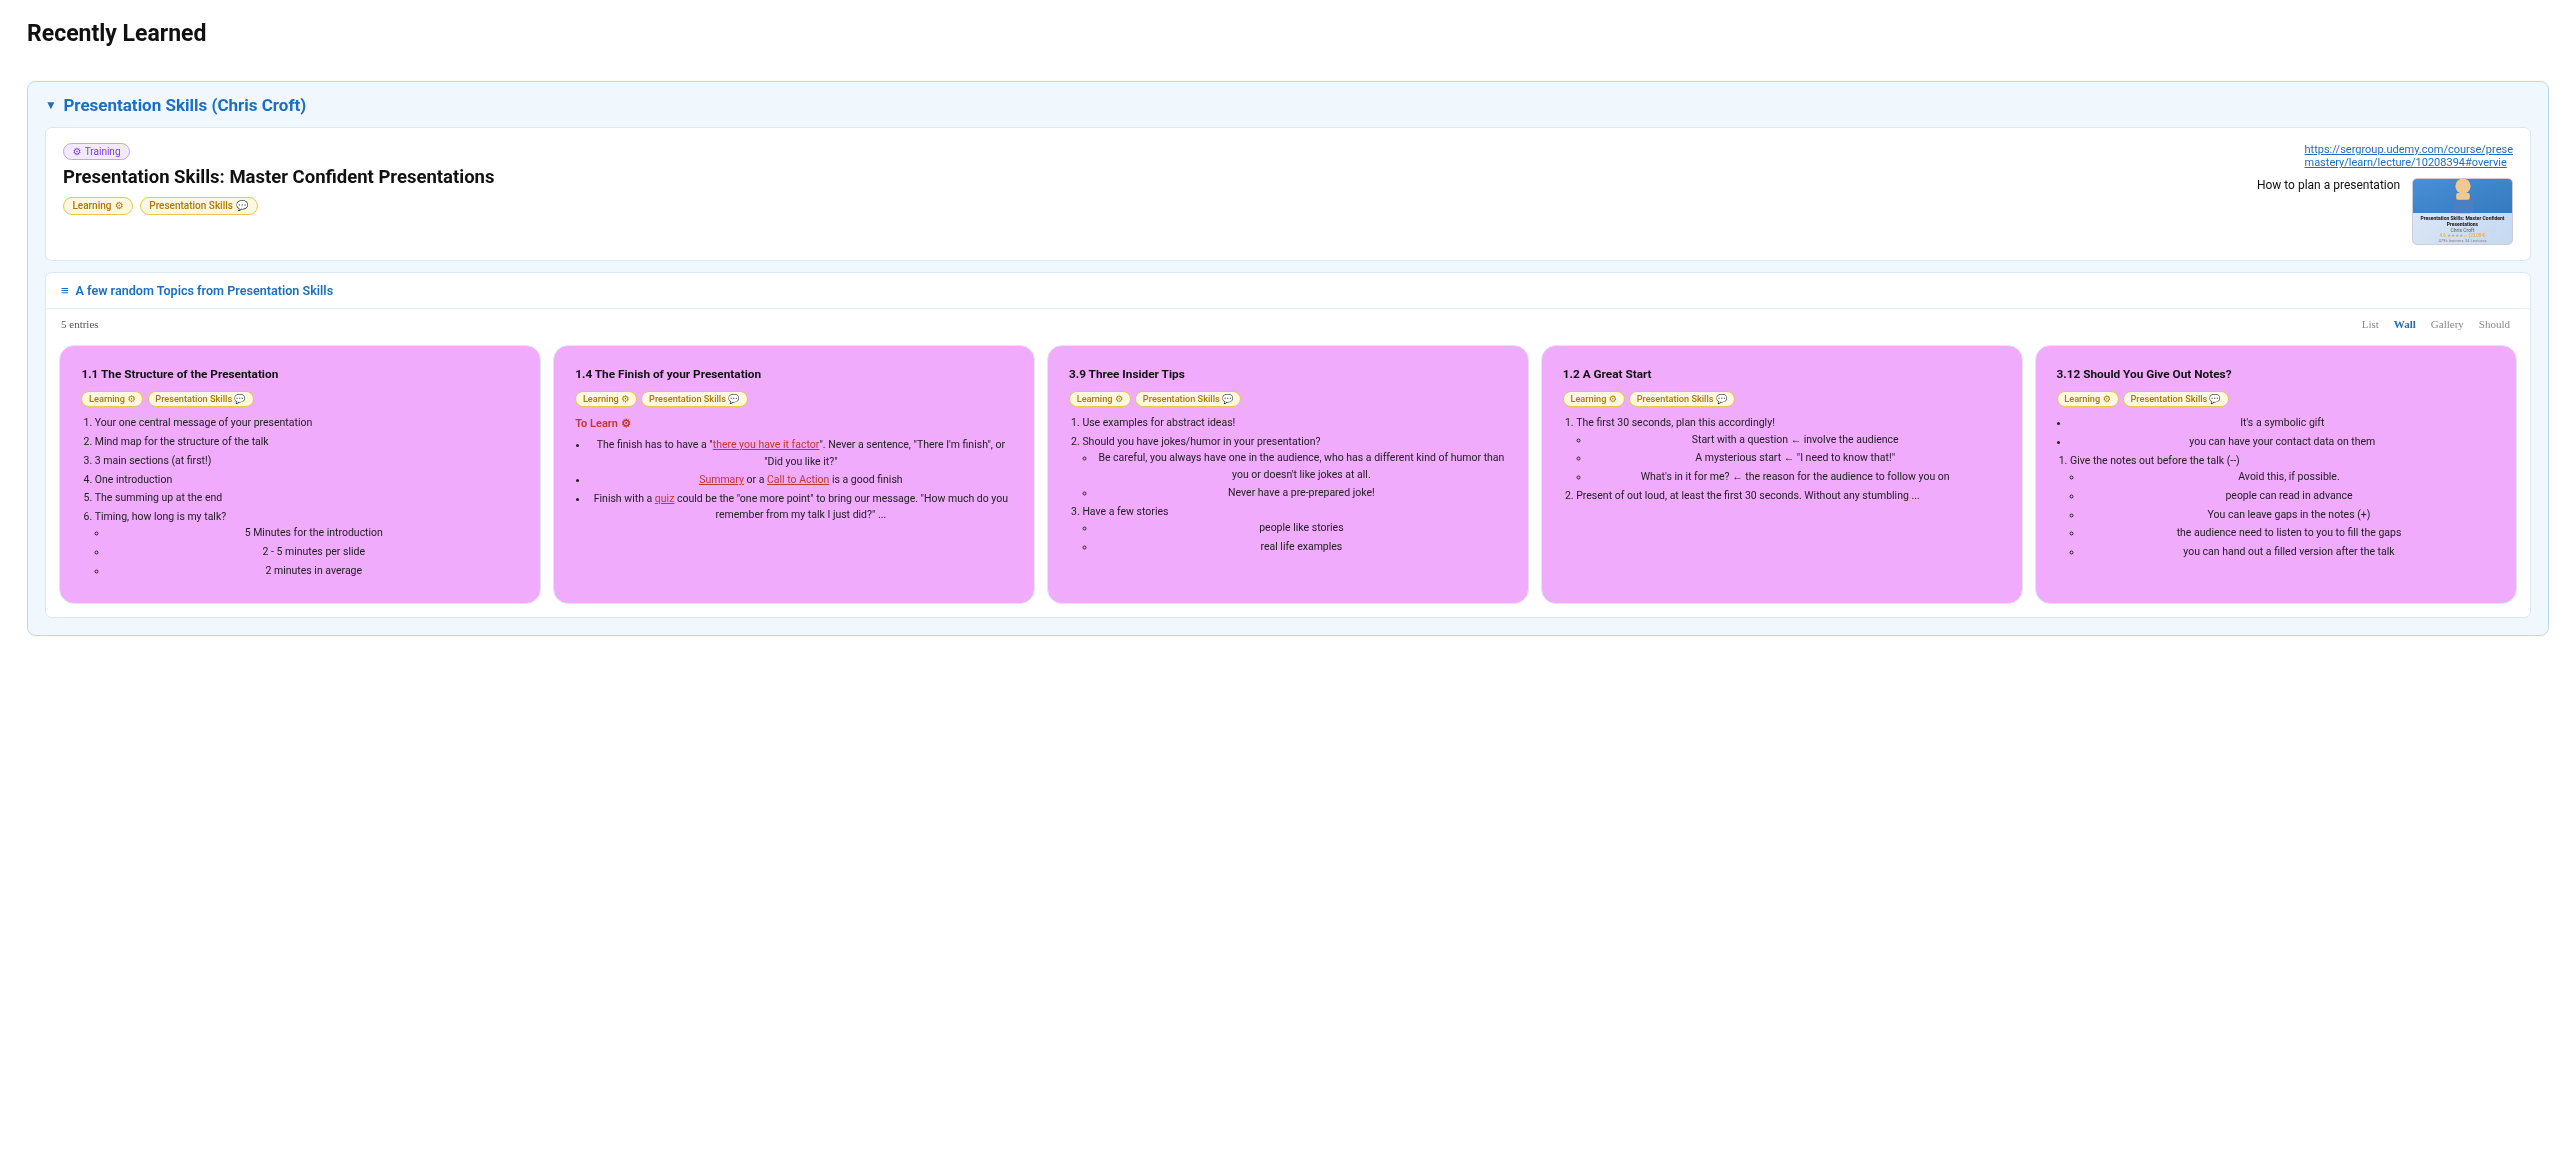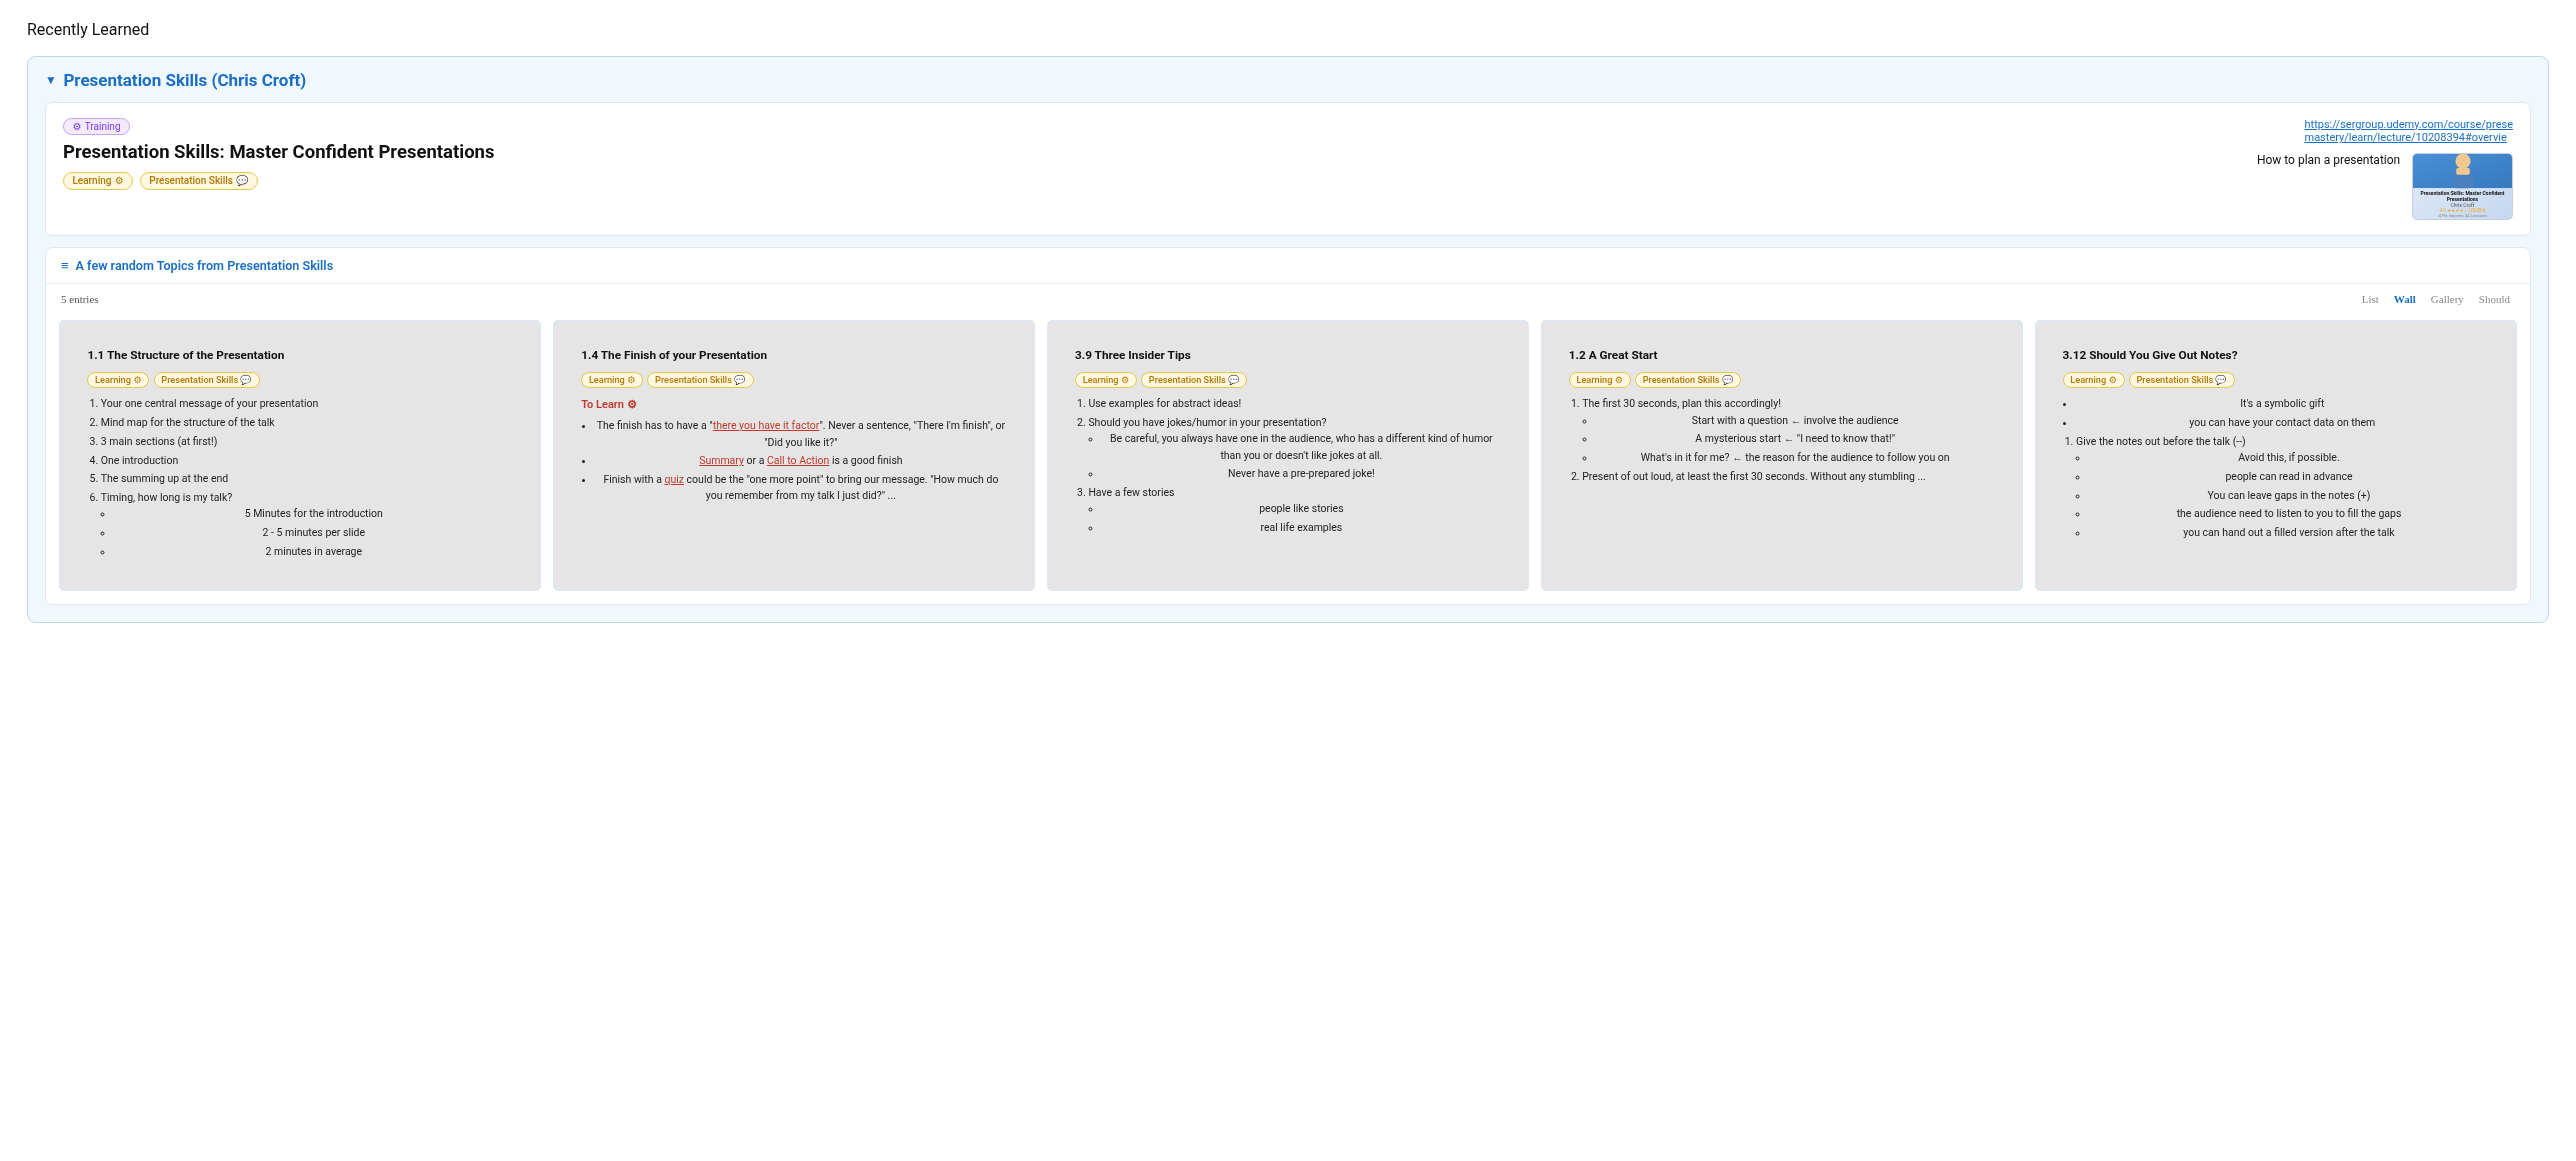--- a/index.html
+++ b/index.html
@@ -7,24 +7,24 @@
       font-family: -apple-system, BlinkMacSystemFont, 'Segoe UI', Roboto, sans-serif;
       background: #fff;
       color: #1a1a1a;
       font-size: 11.8px;
     }
     .page-container {
       padding: 20px 27px;
       max-width: 100%;
     }
     .page-title {
-      font-size: 16px;
-      font-weight: 400;
+      font-size: 23px;
+      font-weight: 700;
       color: #111;
-      margin-bottom: 17px;
+      margin-bottom: 34px;
     }
     .section-container {
       border: 1.3px solid #b8d8f0;
       border-radius: 8.4px;
       background: #f0f7fd;
       padding: 13.4px 17px 17px 17px;
       margin-bottom: 17px;
     }
     .section-header {
       display: flex;
@@ -188,24 +188,24 @@
       font-weight: 600;
     }
     
     .wall-grid {
       display: grid;
       grid-template-columns: repeat(5, 1fr);
       gap: 11.8px;
       padding: 13.4px;
     }
     .topic-card {
-      background: #e5e5e5;
+      background: #f0abfc;
       border: 0.8px solid #dde8f5;
-      border-radius: 5px;
-      padding: 27px;
+      border-radius: 15px;
+      padding: 21px;
       min-height: 235px;
     }
     .topic-card-title {
       font-size: 11.8px;
       font-weight: 700;
       color: #111;
       margin-bottom: 8.4px;
       line-height: 1.3;
     }
     .topic-tags {

